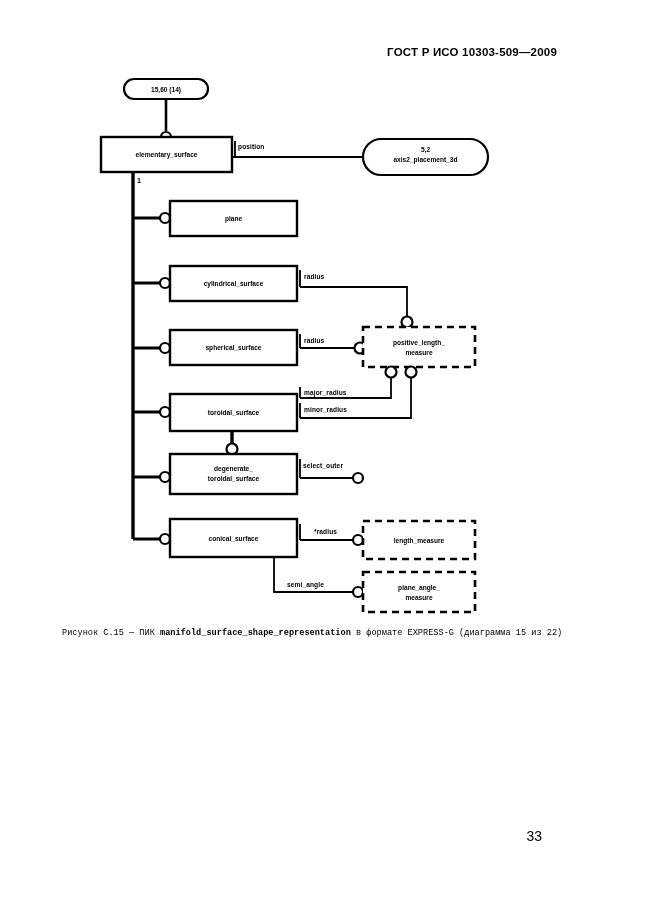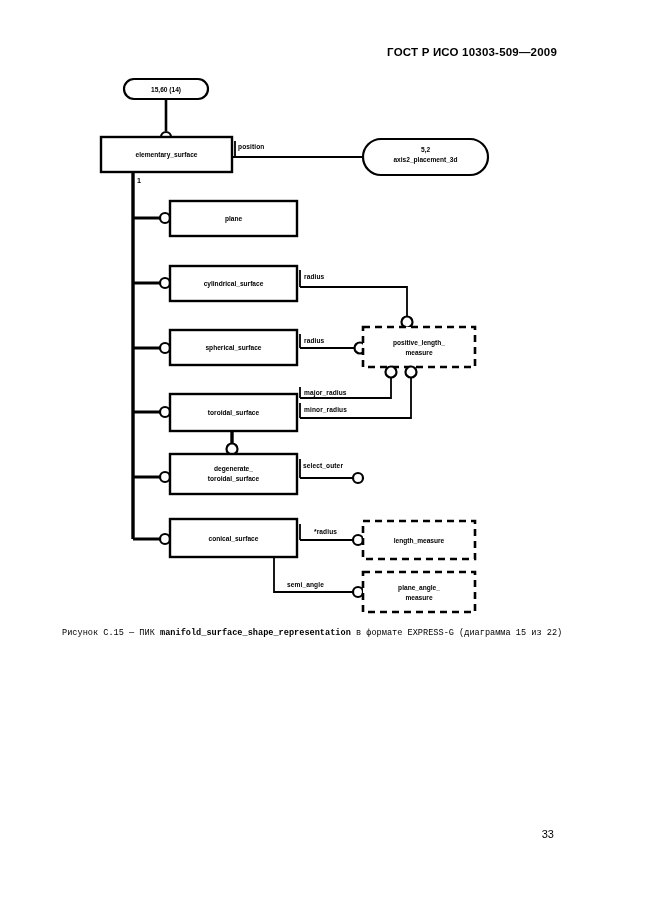--- a/index.html
+++ b/index.html
@@ -39,22 +39,22 @@
   .caption{
     position:absolute;left:62px;top:627px;width:530px;
     font-size:8.6px;line-height:12px;color:#000;
     white-space:nowrap;
     font-family:Liberation Mono, monospace;
   }
   .caption b{font-weight:bold;}
 
   
   .folio{
-    position:absolute;right:58px;top:828px;
-    font-size:11px;
+    position:absolute;right:70px;top:828px;
+    font-size:14px;
   }
 </style>
 </head>
 <body>
 
 <div class="page">
 
   <div class="doc-header">ГОСТ Р ИСО 10303-509—2009</div>
 
   <div class="diagram">

